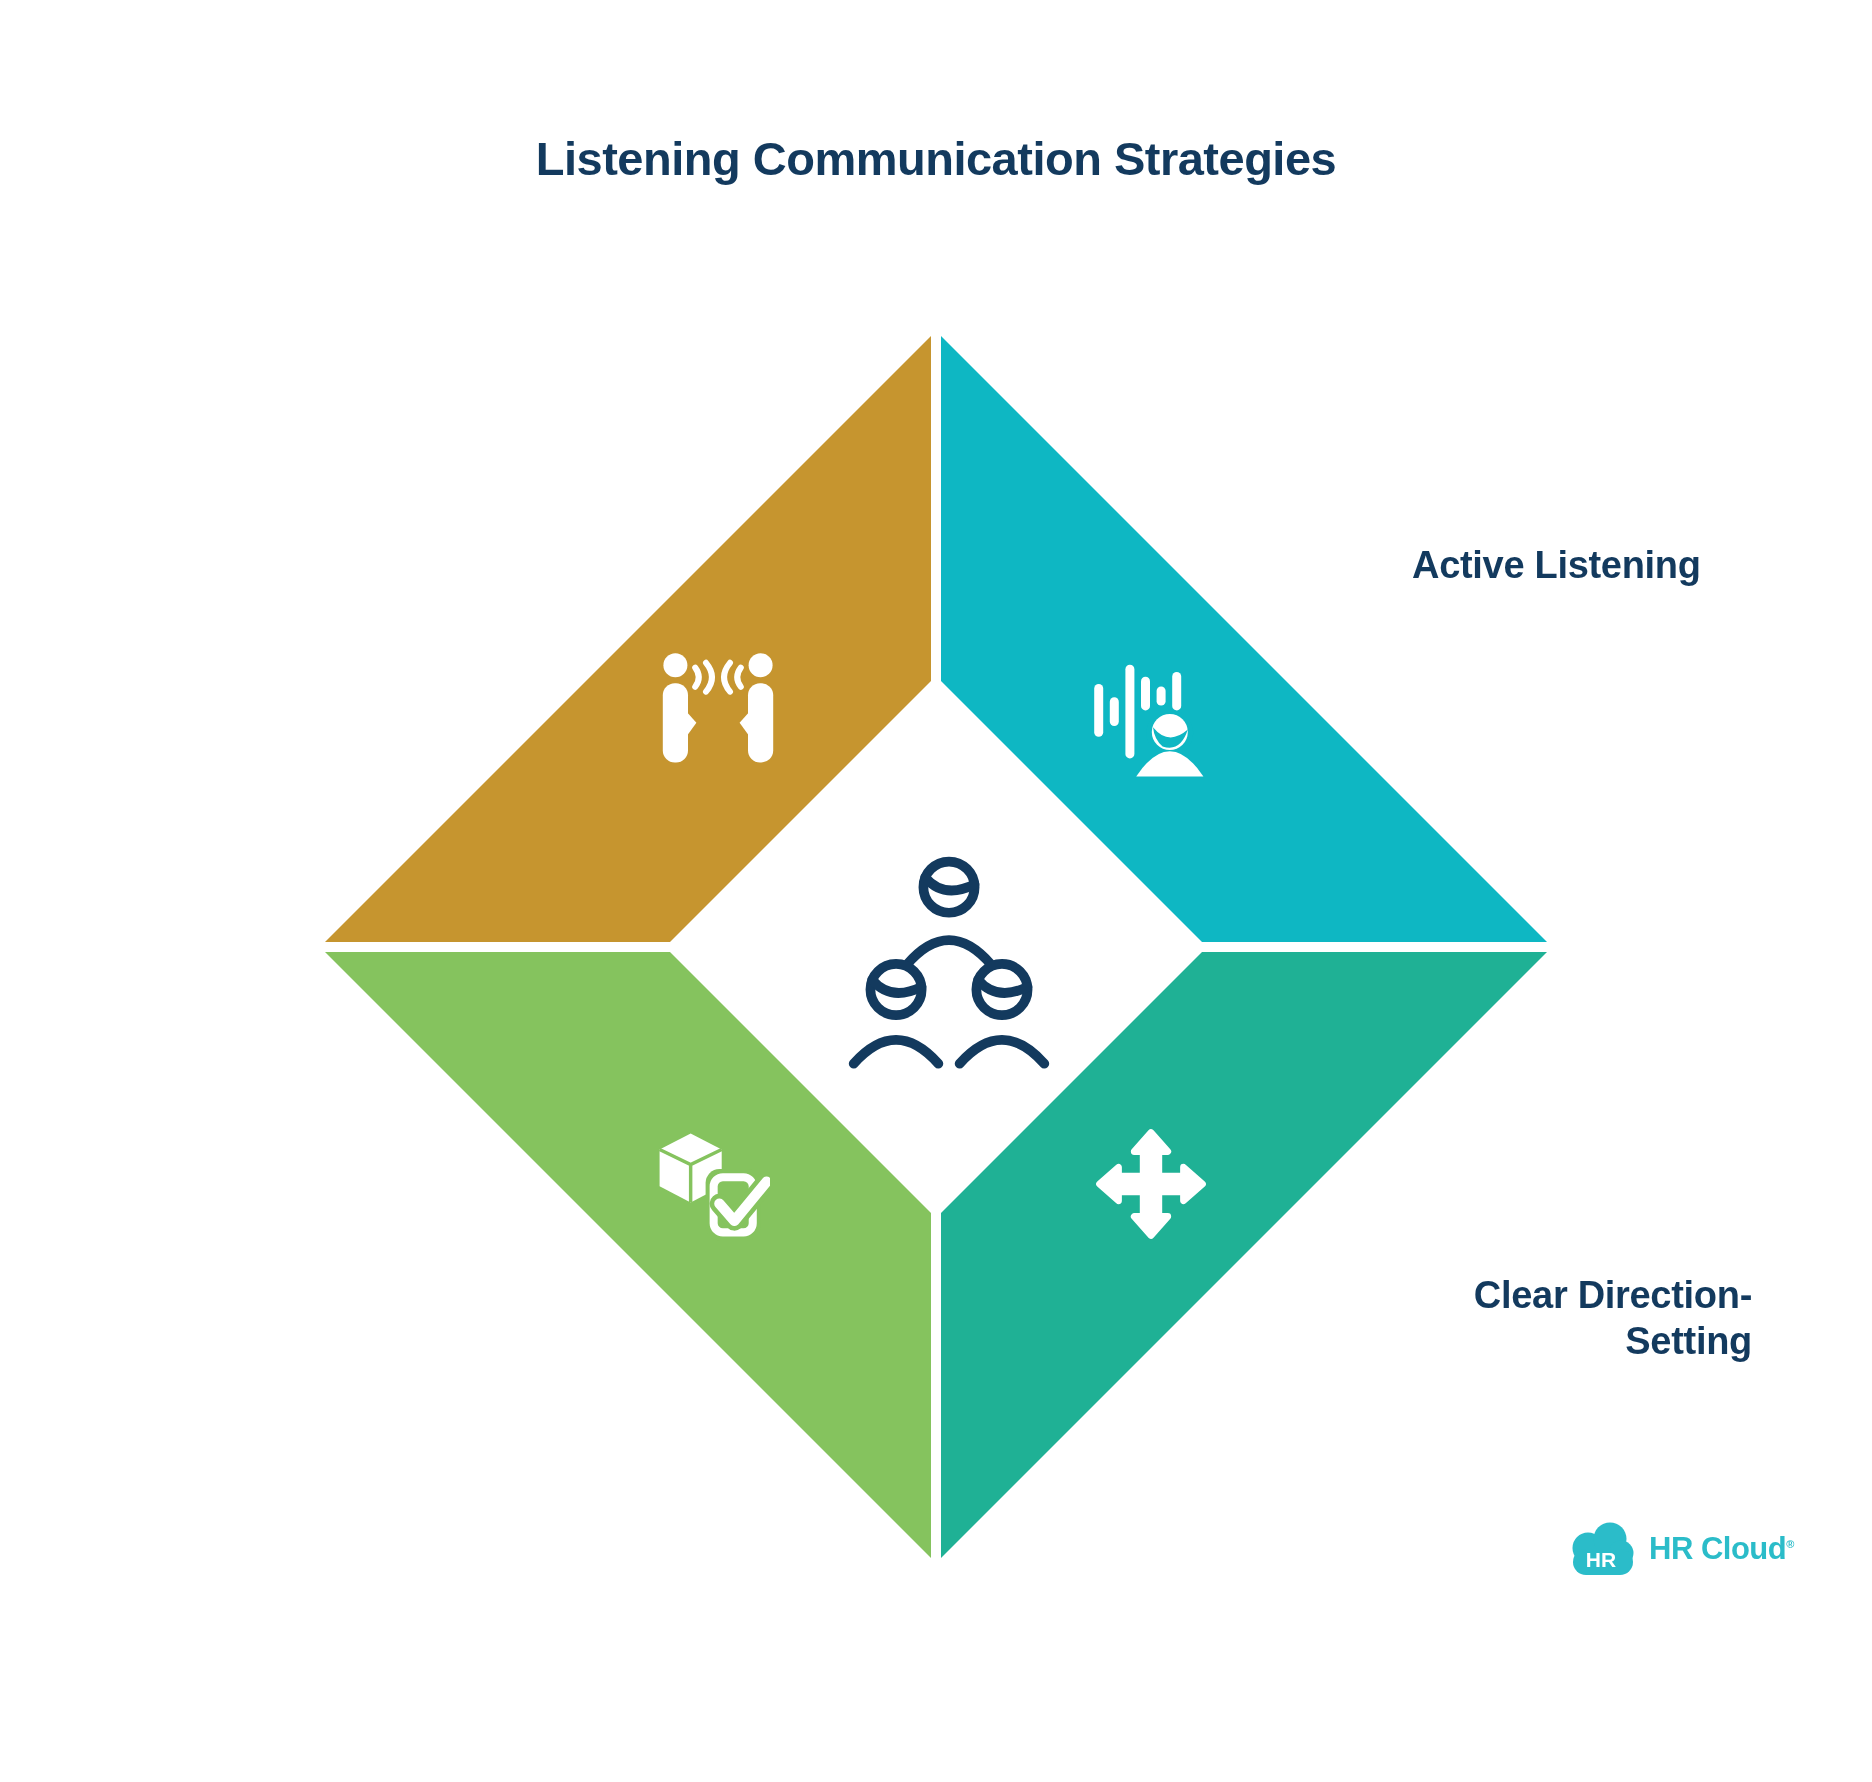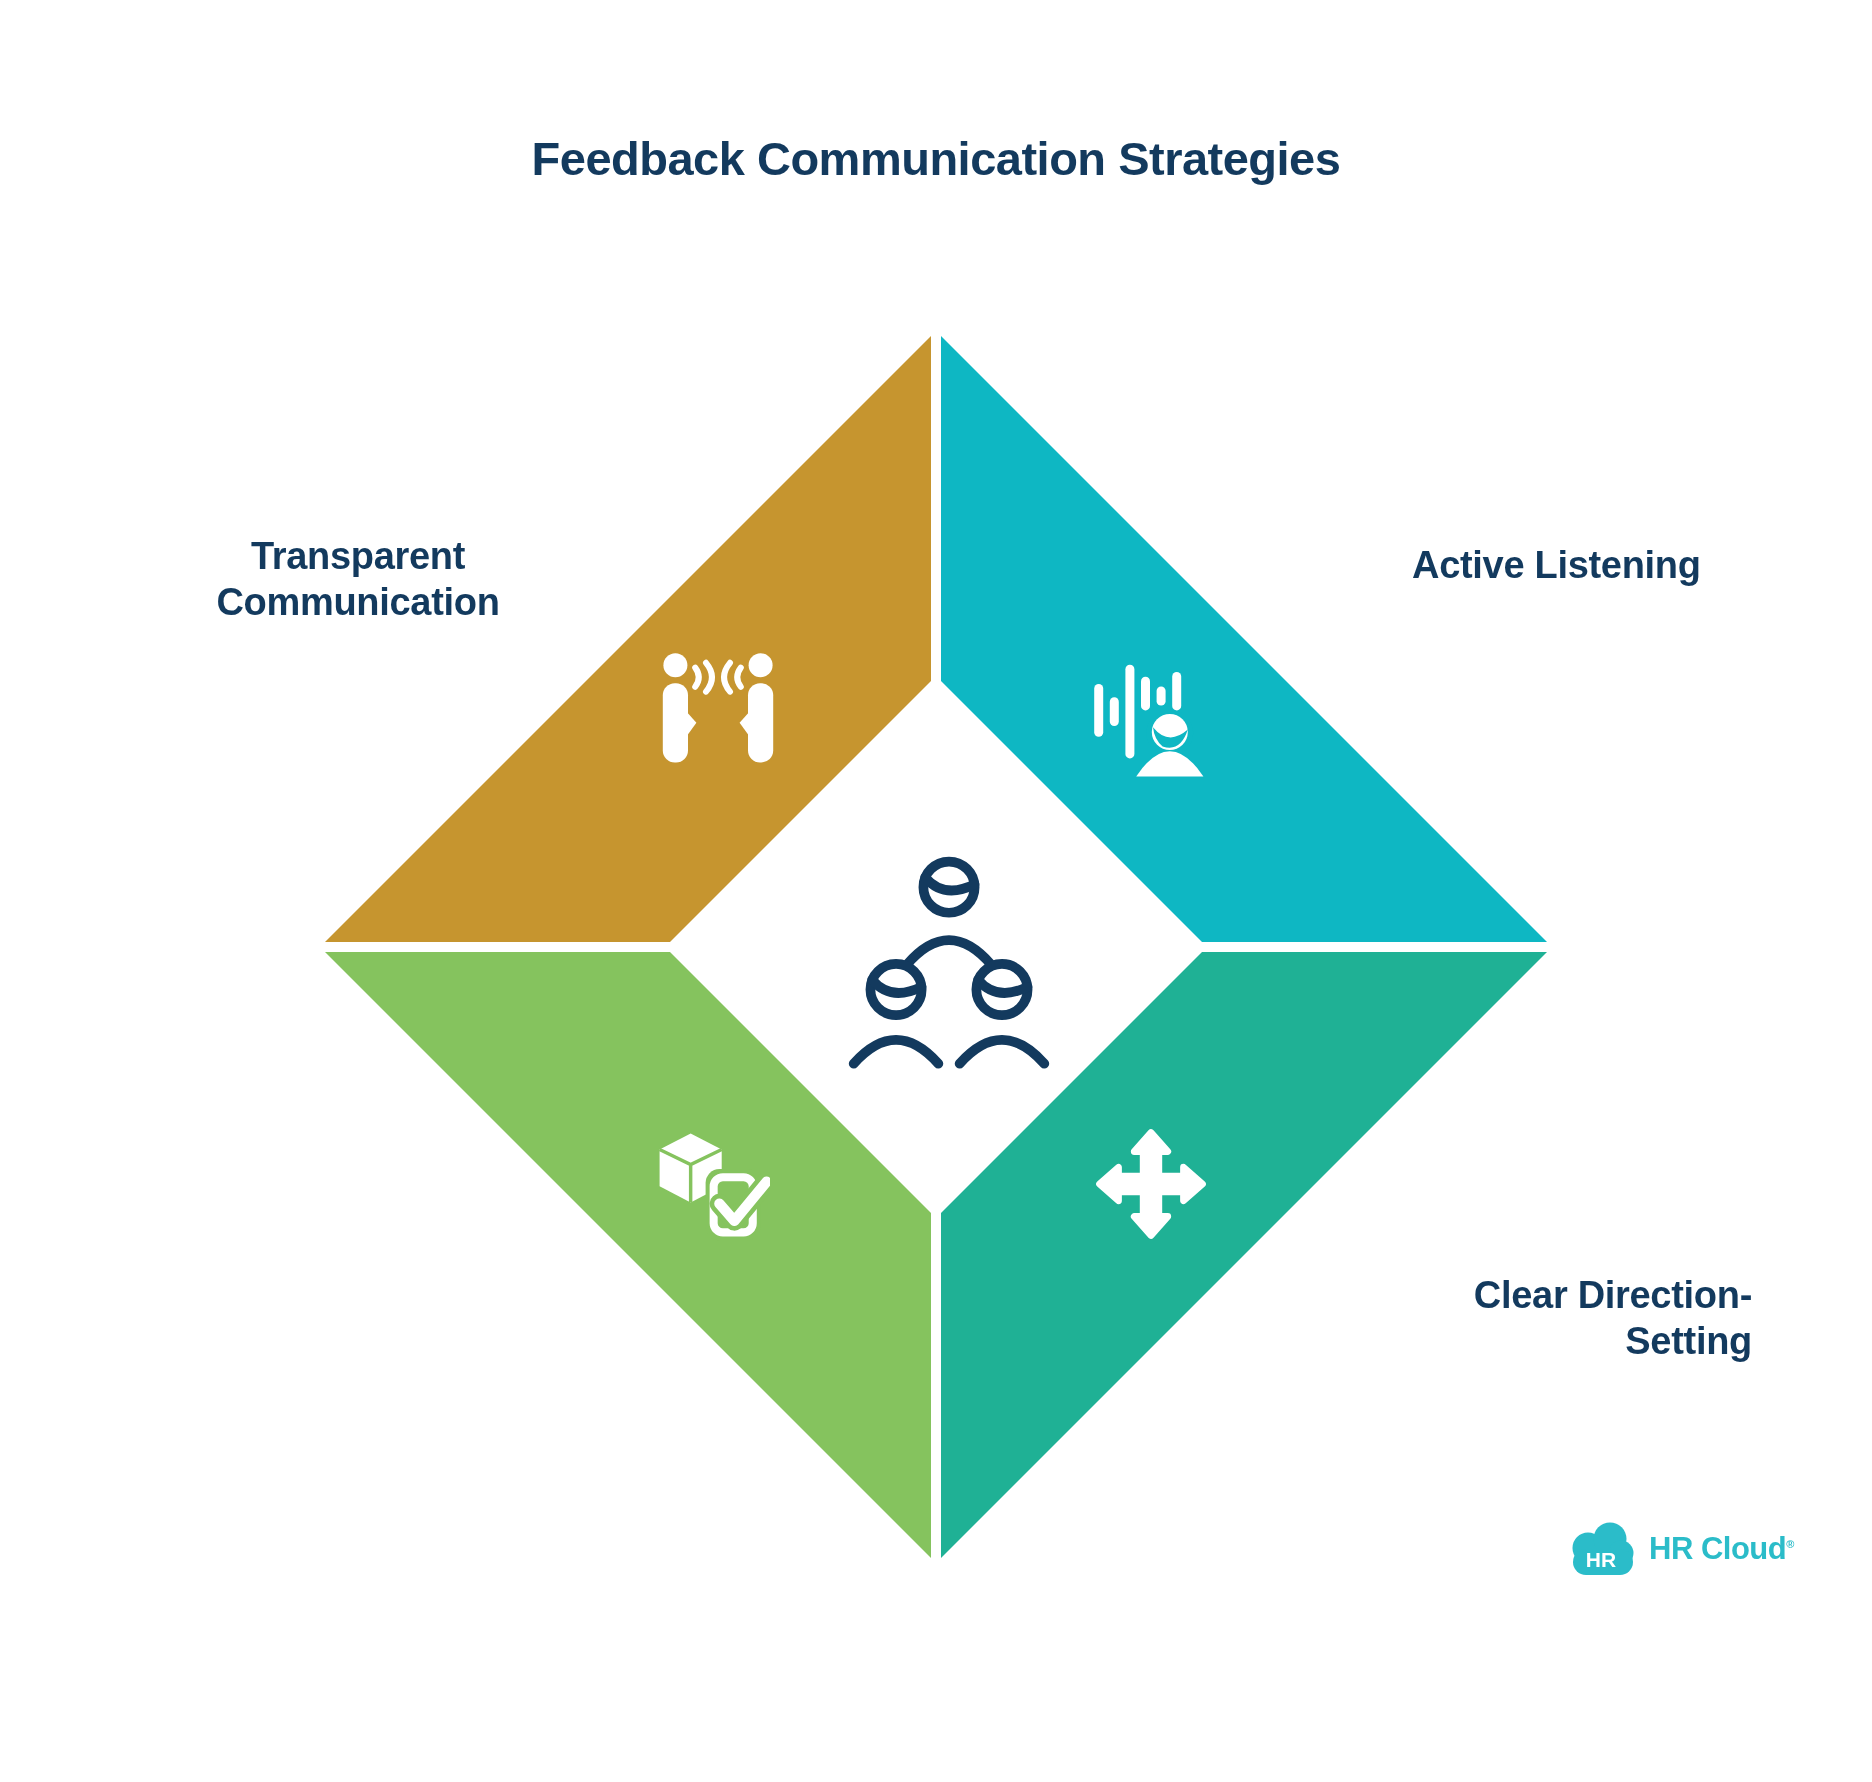--- a/index.html
+++ b/index.html
@@ -36,21 +36,21 @@
     color:var(--logo_teal);font-size:31px;font-weight:800;letter-spacing:-0.5px;
     white-space:nowrap;
   }
   .logo-word sup{font-size:11px;font-weight:700;vertical-align:super;}
 </style>
 </head>
 <body>
 
 <div class="canvas">
 
-  <h1 class="title">Feedback Communication Strategies</h1>
+  <h1 class="title">Listening Communication Strategies</h1>
 
   <svg class="diamond-svg" width="1872" height="1782" viewBox="0 0 1872 1782">
     <polygon points="931,336 931,681 670,942 325,942" style="fill:var(--gold)"></polygon>
     <polygon points="941,336 1547,942 1202,942 941,681" style="fill:var(--teal)"></polygon>
     <polygon points="325,952 670,952 931,1213 931,1558" style="fill:var(--green)"></polygon>
     <polygon points="1202,952 1547,952 941,1558 941,1213" style="fill:var(--teal_green)"></polygon>
   </svg>
 
   <svg class="icon" style="left:658px;top:652px" width="120" height="120" viewBox="0 0 100 100">
     <g fill="#fff">
@@ -104,21 +104,20 @@
       <path d="M36,69 Q60,41 84,69"></path>
       <circle cx="30" cy="83" r="14.5"></circle>
       <path d="M16.5,77.5 Q27,90 44.5,81.5"></path>
       <path d="M6,125 Q30,98 54,125"></path>
       <circle cx="90" cy="83" r="14.5"></circle>
       <path d="M76.5,77.5 Q87,90 104.5,81.5"></path>
       <path d="M66,125 Q90,98 114,125"></path>
     </g>
   </svg>
 
-  <div class="seg-label lbl-tl">Transparent Communication</div>
   <div class="seg-label lbl-tr">Active Listening</div>
   <div class="seg-label lbl-br">Clear Direction-Setting</div>
 
   <div class="logo">
     <svg width="66" height="54" viewBox="0 0 66 54">
       <g style="fill:var(--logo_teal)">
         <circle cx="20" cy="26" r="15.5"></circle>
         <circle cx="42" cy="17" r="16.5"></circle>
         <circle cx="53" cy="31" r="12.5"></circle>
         <rect x="5" y="27" width="60" height="26" rx="13"></rect>

